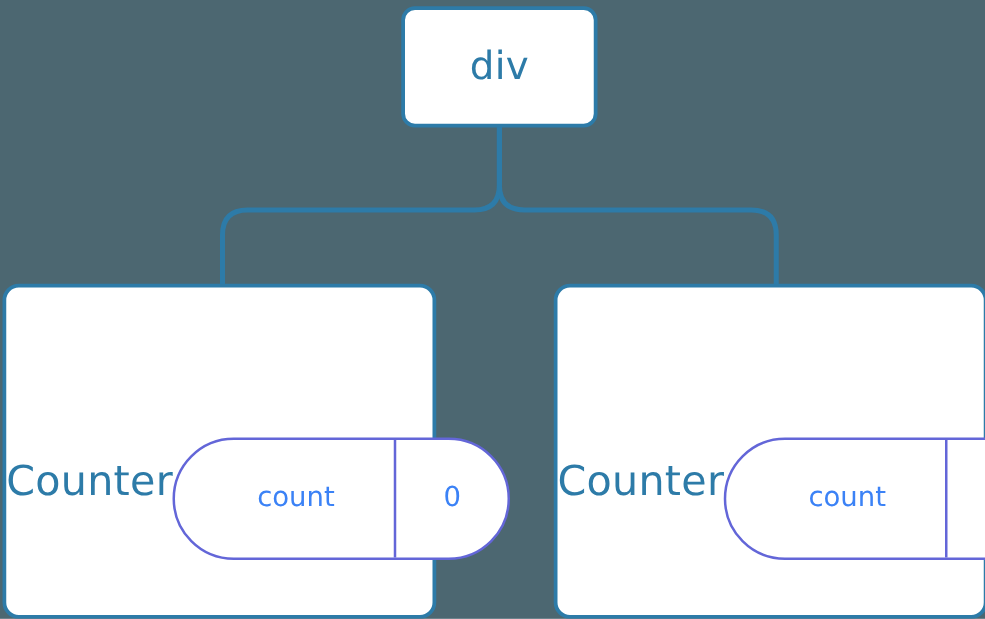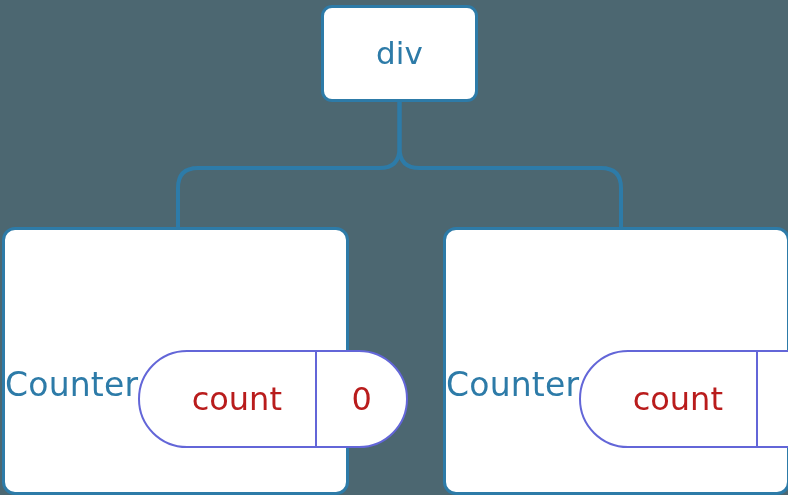--- a/index.html
+++ b/index.html
@@ -91,22 +91,22 @@
     box-sizing: border-box;
     display: flex;
     align-items: stretch;
     background: #ffffff;
   }
   .pill-key,
   .pill-value {
     display: flex;
     align-items: center;
     justify-content: center;
-    font-size: 32px;
-    color: #b91c1c;
+    font-size: 22px;
+    color: #3b82f6;
     line-height: 1;
     box-sizing: border-box;
   }
   .pill-key {
     width: 175px;
     padding-left: 18px;
   }
   .pill-divider {
     width: 2px;
     background: #6366d8;

